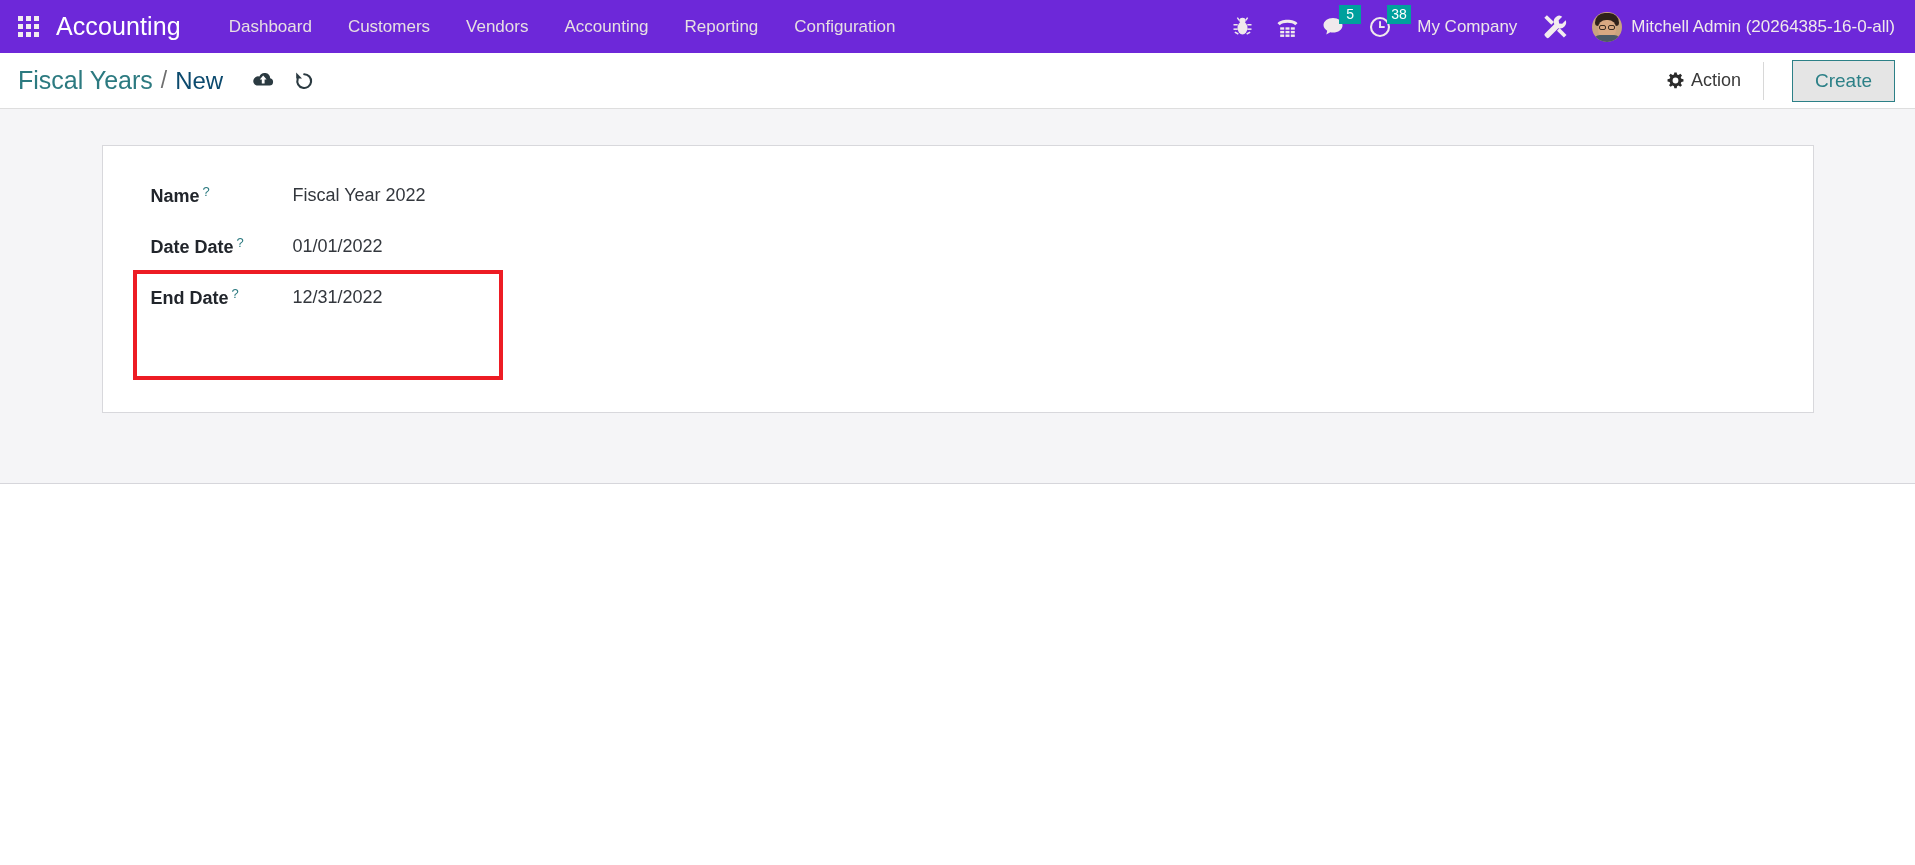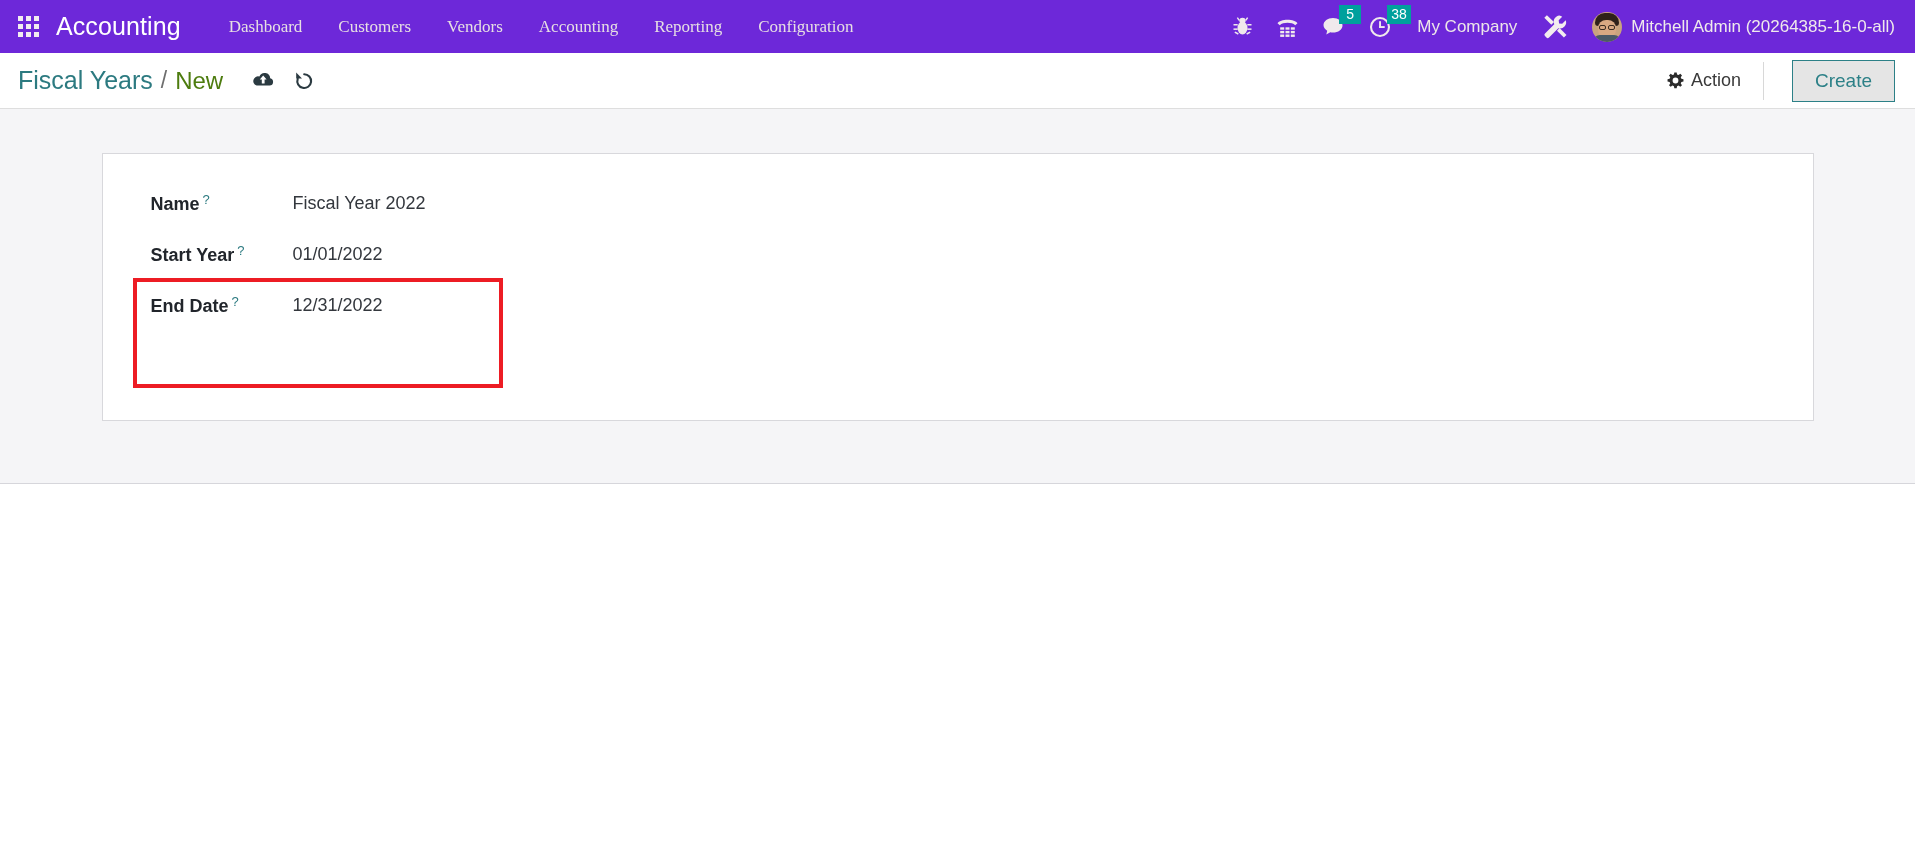--- a/index.html
+++ b/index.html
@@ -49,21 +49,20 @@
 
   .menu-items { display: flex; align-items: center; height: 100%; }
   .menu-item {
     font-size: 17px;
     color: #E7DFE3;
     padding: 0 18px;
     height: 100%;
     display: flex; align-items: center;
     white-space: nowrap;
     cursor: pointer;
-    font-family: Liberation Serif, serif;
   }
 
   .nav-right {
     margin-left: auto;
     display: flex;
     align-items: center;
     height: 100%;
   }
 
   .sys-icon {
@@ -136,21 +135,21 @@
   }
 
   .breadcrumb { display: flex; align-items: center; }
   .bc-link {
     font-size: 25px;
     color: #2C7A80;
     cursor: pointer;
     white-space: nowrap;
   }
   .bc-sep { font-size: 23px; color: #6E6E6E; margin: 0 8px; }
-  .bc-current { font-size: 24px; color: #4d7c0f; white-space: nowrap; }
+  .bc-current { font-size: 24px; color: #0c4a6e; white-space: nowrap; }
 
   .bc-actions { display: flex; align-items: center; margin-left: 20px; }
   .bc-btn {
     padding: 0 9px;
     display: flex; align-items: center;
     cursor: pointer;
     color: #2B3A41;
   }
 
   .cp-right { margin-left: auto; display: flex; align-items: center; height: 100%; }
@@ -186,21 +185,21 @@
 
   
   .view-area {
     background: #F5F5F7;
     height: 375px;
     border-bottom: 1px solid #D6D6DB;
     padding: 36px 0 0 0;
   }
 
   .sheet {
-    margin: 8px auto;
+    margin: 0 auto;
     width: 1712px;
     background: #FFFFFF;
     border: 1px solid #D8D8DC;
     min-height: 268px;
     padding: 24px 0 30px 0;
     position: relative;
   }
 
   .field-table { border-collapse: collapse; margin-left: 26px; }
   .field-row { height: 51px; }
@@ -402,21 +401,21 @@
           <tr class="field-row">
         <td class="field-label-cell">
           <span class="field-label">Name</span><span class="field-tip">?</span>
         </td>
         <td class="field-value-cell">
           <span class="field-value">Fiscal Year 2022</span>
         </td>
       </tr>
       <tr class="field-row">
         <td class="field-label-cell">
-          <span class="field-label">Start Year</span><span class="field-tip">?</span>
+          <span class="field-label">Date Date</span><span class="field-tip">?</span>
         </td>
         <td class="field-value-cell">
           <span class="field-value">01/01/2022</span>
         </td>
       </tr>
       <tr class="field-row">
         <td class="field-label-cell">
           <span class="field-label">End Date</span><span class="field-tip">?</span>
         </td>
         <td class="field-value-cell">

